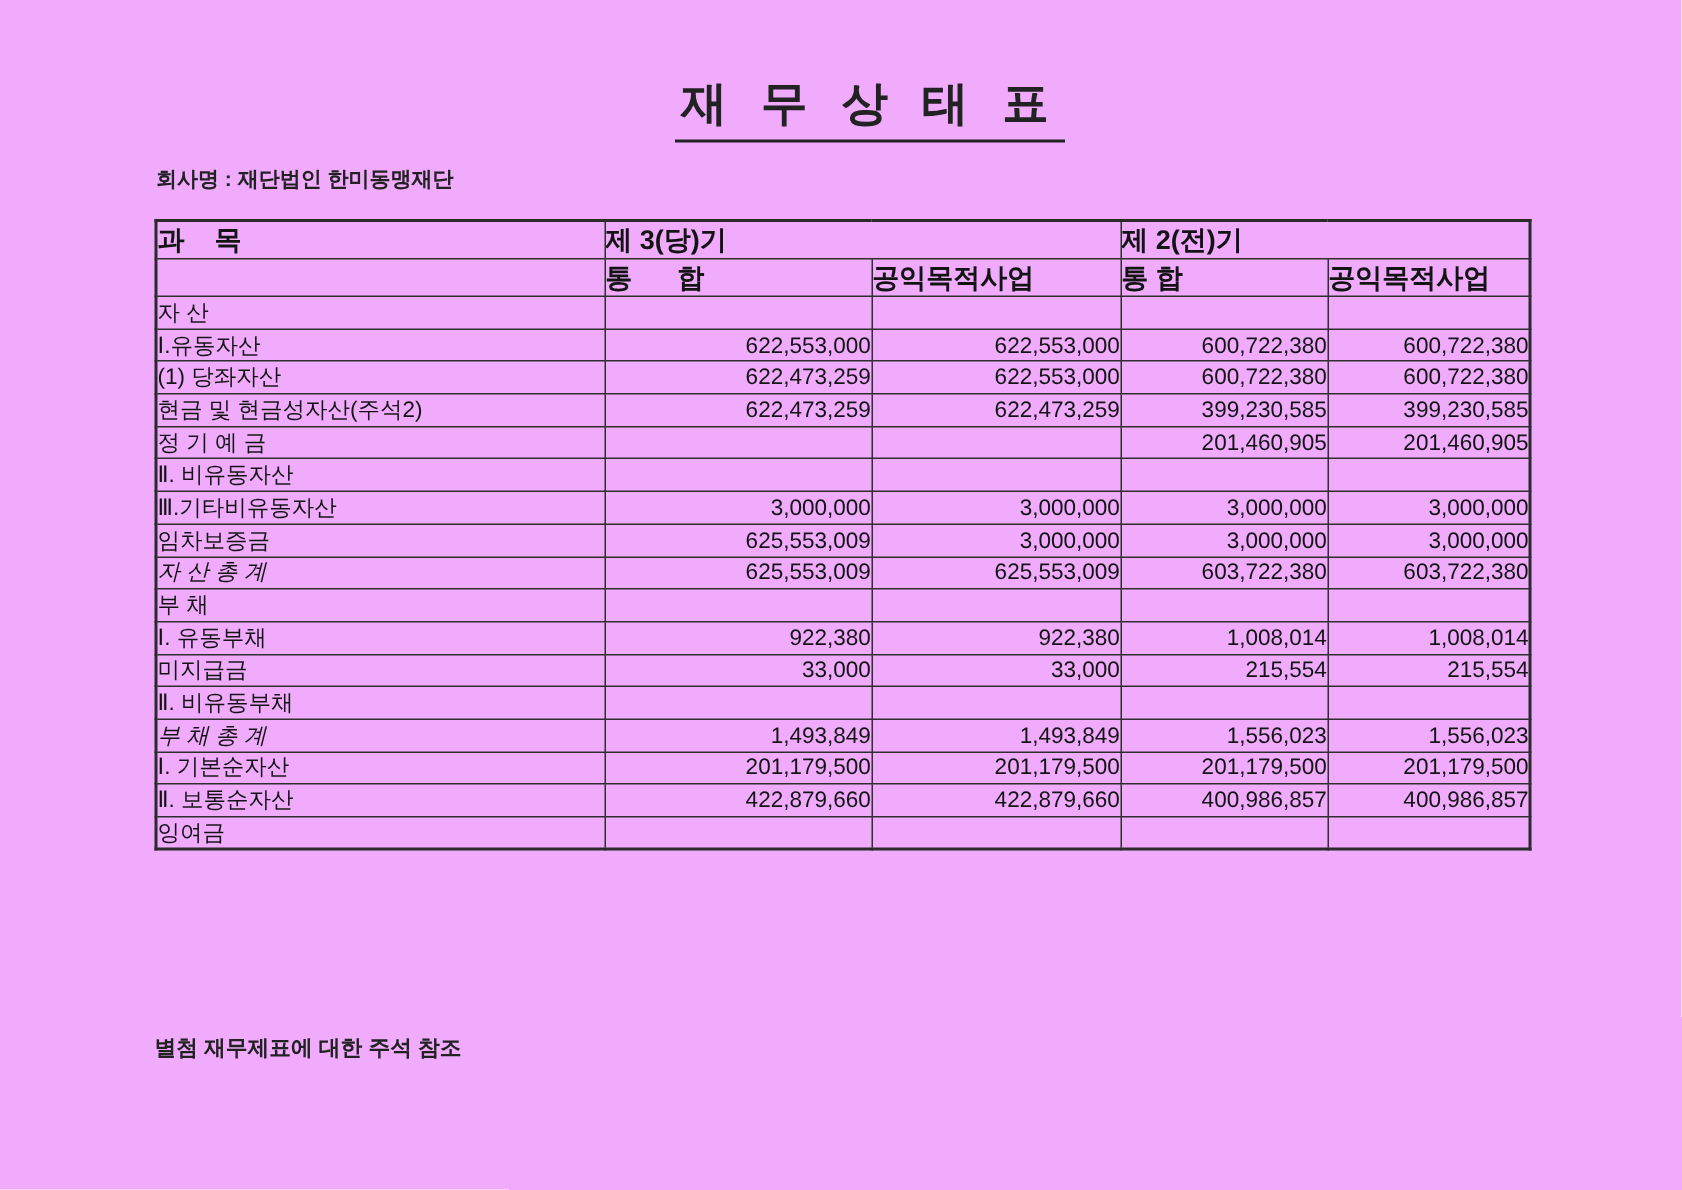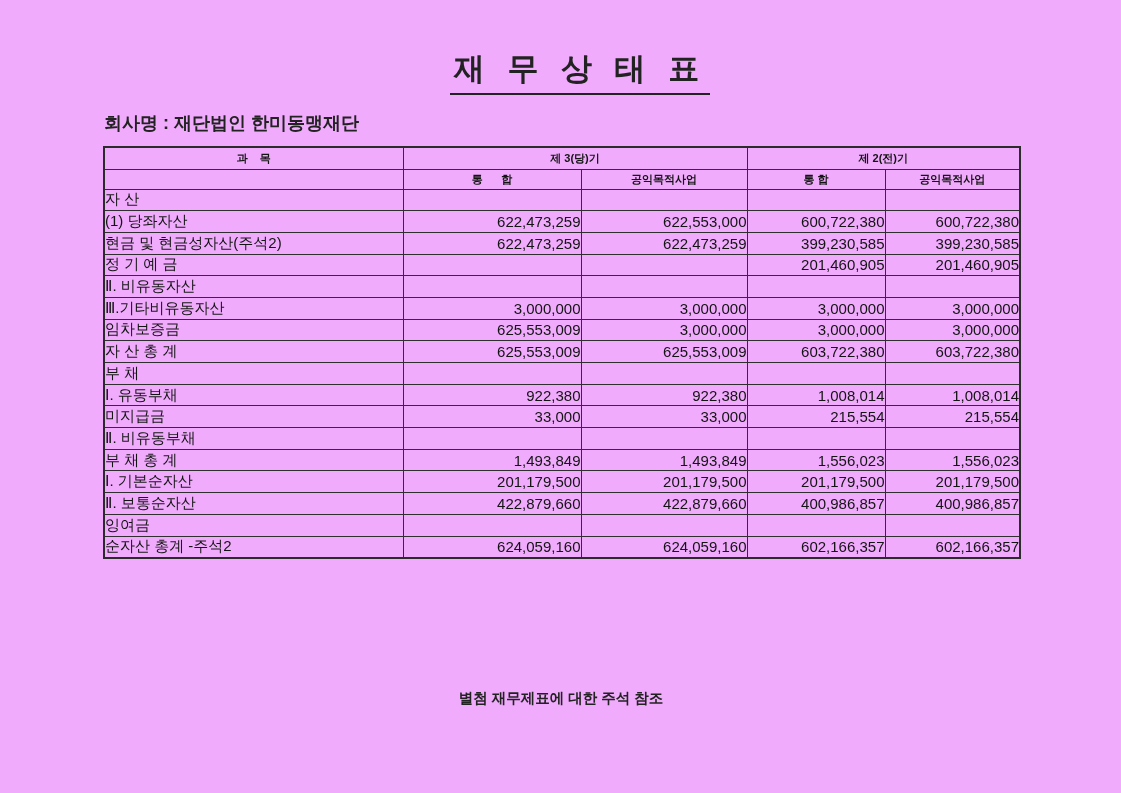--- a/index.html
+++ b/index.html
@@ -26,21 +26,21 @@
     letter-spacing: 7px;
     color: #222;
     border-bottom: 2px solid #222;
     padding: 0 4px 3px 4px;
     white-space: pre;
   }
   .company-line {
     position: absolute;
     left: 104px;
     top: 111px;
-    font-size: 18px;
+    font-size: 14px;
     font-weight: bold;
     color: #222;
     white-space: pre;
   }
   table.fin {
     position: absolute;
     left: 103px;
     top: 146px;
     width: 916px;
     border-collapse: collapse;
@@ -54,22 +54,22 @@
     color: #141414;
     white-space: pre;
     overflow: hidden;
     vertical-align: middle;
   }
   table.fin thead tr.h1 { height: 22px; }
   table.fin thead tr.h2 { height: 20px; }
   table.fin tbody tr { height: 21.7px; }
   table.fin th {
     font-weight: bold;
-    text-align: center;
-    font-size: 11px;
+    text-align: left;
+    font-size: 18px;
   }
   
   td.acct {
     border-top: none;
     border-bottom: none;
     text-align: left;
     margin-left: 36px;
   }
   tr.rule td { border-top: 1px solid #2f2f2f; }
   td.val {
@@ -77,28 +77,28 @@
     padding-right: 6px;
     font-size: 15px;
   }
   
   .i0  { padding-left: 58px; }
   .i02 { padding-left: 74px; }
   .i1  { padding-left: 70px; }
   .i2  { padding-left: 83px; }
   .i3  { padding-left: 96px; }
   .i4  { padding-left: 119px; }
-  .it  { padding-left: 104px; }
+  .it  { padding-left: 104px; font-style: italic; }
   .sub-total-left { text-align: left; padding-left: 22px; }
   .footnote {
     position: absolute;
     left: 103px;
     top: 689px;
     width: 916px;
-    text-align: center;
+    text-align: left;
     font-size: 14.5px;
     font-weight: bold;
     color: #222;
     white-space: pre;
   }
 </style>
 </head>
 <body>
 
 <div class="page">
@@ -133,20 +133,27 @@
     </thead>
     <tbody>
       <tr>
         <td class="acct i1">자 산</td>
         <td class="val"></td>
         <td class="val"></td>
         <td class="val"></td>
         <td class="val"></td>
       </tr>
       <tr>
+        <td class="acct i2">Ⅰ.유동자산</td>
+        <td class="val">622,553,000</td>
+        <td class="val">622,553,000</td>
+        <td class="val">600,722,380</td>
+        <td class="val">600,722,380</td>
+      </tr>
+      <tr>
         <td class="acct i3">(1) 당좌자산</td>
         <td class="val">622,473,259</td>
         <td class="val">622,553,000</td>
         <td class="val">600,722,380</td>
         <td class="val">600,722,380</td>
       </tr>
       <tr>
         <td class="acct i4">현금 및 현금성자산(주석2)</td>
         <td class="val">622,473,259</td>
         <td class="val">622,473,259</td>
@@ -237,25 +244,18 @@
         <td class="val">400,986,857</td>
         <td class="val">400,986,857</td>
       </tr>
       <tr>
         <td class="acct i3">잉여금</td>
         <td class="val"></td>
         <td class="val"></td>
         <td class="val"></td>
         <td class="val"></td>
       </tr>
-      <tr class="rule">
-        <td class="acct i02">순자산 총계 -주석2</td>
-        <td class="val">624,059,160</td>
-        <td class="val">624,059,160</td>
-        <td class="val">602,166,357</td>
-        <td class="val">602,166,357</td>
-      </tr>
     </tbody>
   </table>
 
   <div class="footnote">별첨 재무제표에 대한 주석 참조</div>
 
 </div>
 
 </body></html>

